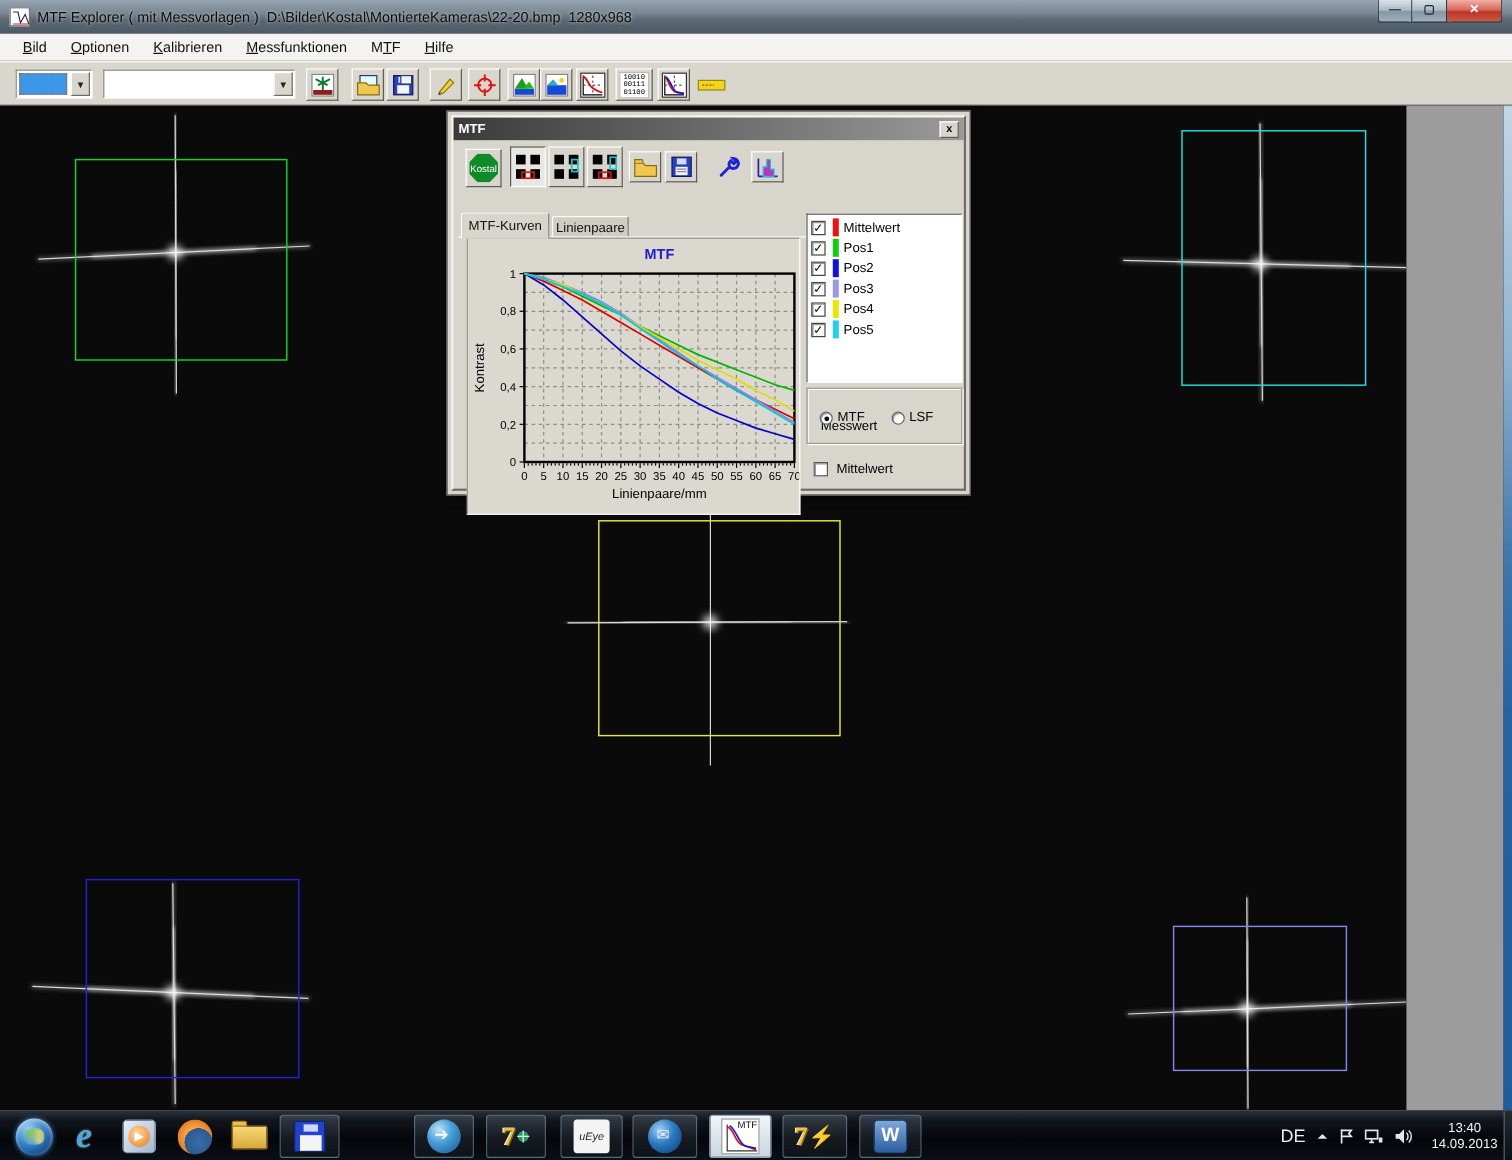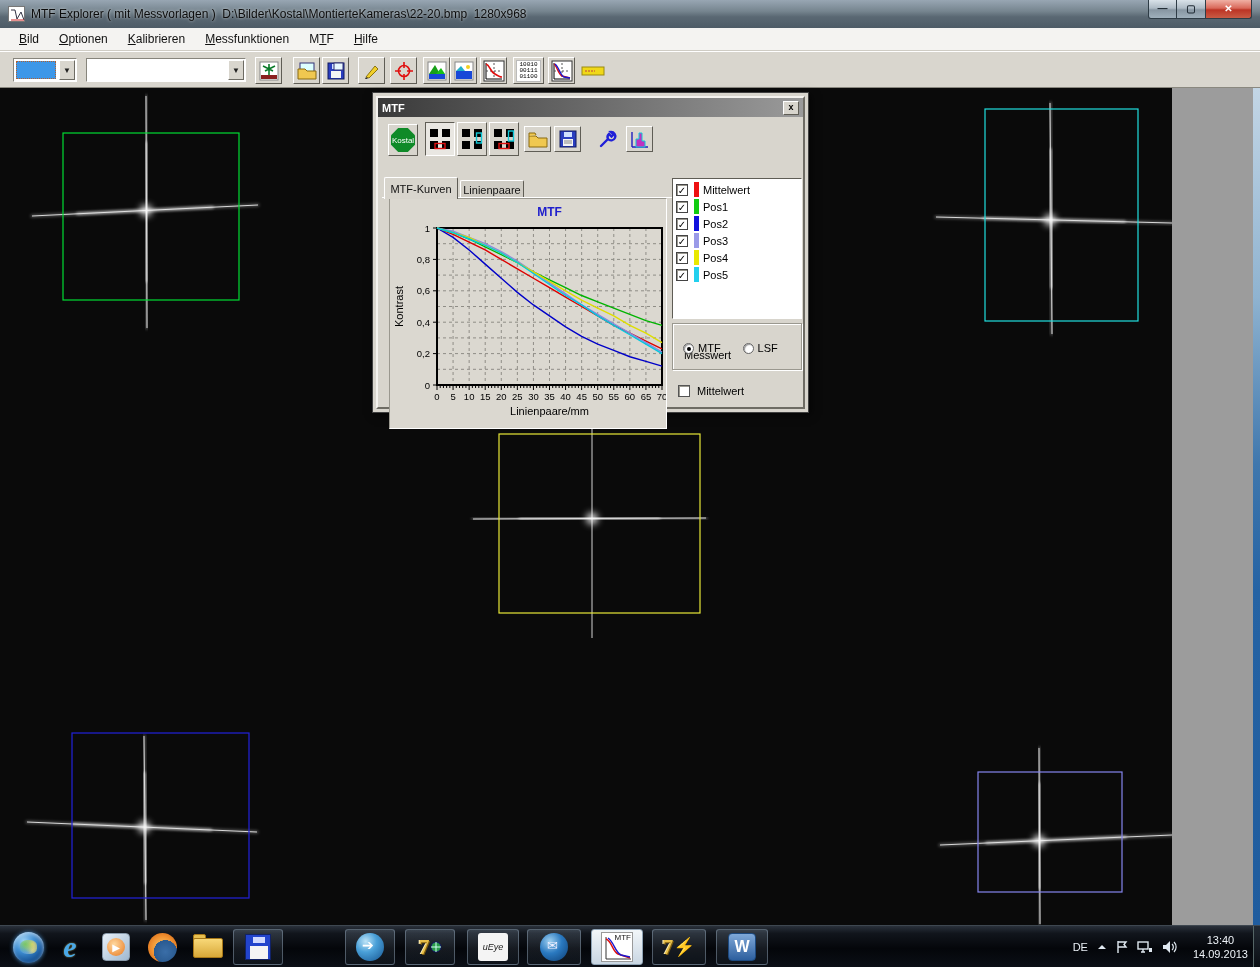--- a/index.html
+++ b/index.html
@@ -121,21 +121,21 @@
     background:radial-gradient(circle at 35% 30%, #9fd4f7 0%, #3f8fd4 35%, #1d5b9e 65%, #123c6b 100%);
     box-shadow:inset 0 2px 4px rgba(255,255,255,.6), 0 0 4px rgba(80,160,230,.8); position:relative; }
   .orb::after { content:""; position:absolute; left:7px; top:8px; width:17px; height:14px;
     background:
       radial-gradient(circle at 30% 30%, rgba(120,200,90,.9), transparent 60%),
       radial-gradient(circle at 70% 30%, rgba(240,220,100,.9), transparent 60%),
       radial-gradient(circle at 30% 75%, rgba(90,160,230,.95), transparent 60%),
       radial-gradient(circle at 70% 75%, rgba(245,230,130,.9), transparent 60%);
     border-radius:40%; }
   .tray { position:absolute; right:12px; top:0; height:42px; display:flex; align-items:center; gap:9px; }
-  .tray-text { color:#e8eef4; font-size:11px; }
+  .tray-text { color:#e8eef4; font-size:15px; }
   .tray-icon { color:#e8eef4; display:flex; align-items:center; }
   .clock { text-align:center; color:#eef3f8; font-size:11px; line-height:14px; padding-left:6px; }
   .show-desktop { position:absolute; right:0; top:0; width:7px; height:42px;
     border-left:1px solid #566; background:linear-gradient(180deg,#222a33,#0a0e13); }
   .seven-glyph { font-size:22px; font-weight:bold; color:#e8c04a;
     text-shadow:1px 1px 0 #7a5a10, -1px 0 0 #fff3c0; font-family:"Liberation Serif", serif; }
   .ueye-box { background:#f4f4f4; border-radius:3px; width:30px; height:28px; color:#222;
     font-size:9px; display:flex; align-items:center; justify-content:center; font-style:italic; }
   .mtf-box { background:#fff; border:1px solid #999; width:32px; height:30px; position:relative; }
   .mtf-box .mtf-label { position:absolute; right:1px; top:0px; font-size:8px; color:#111; }

